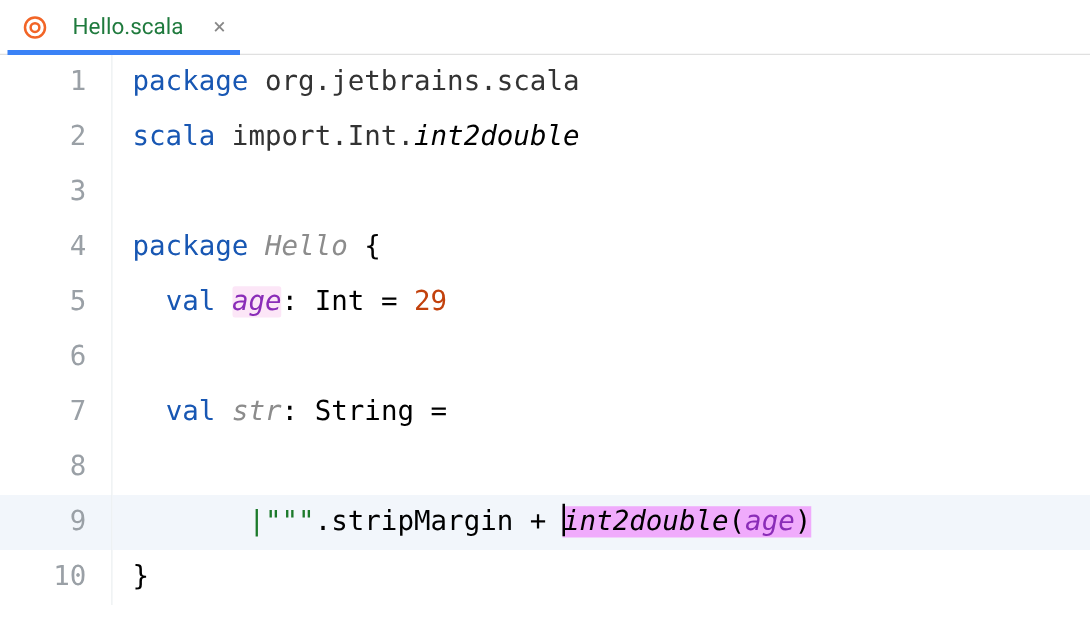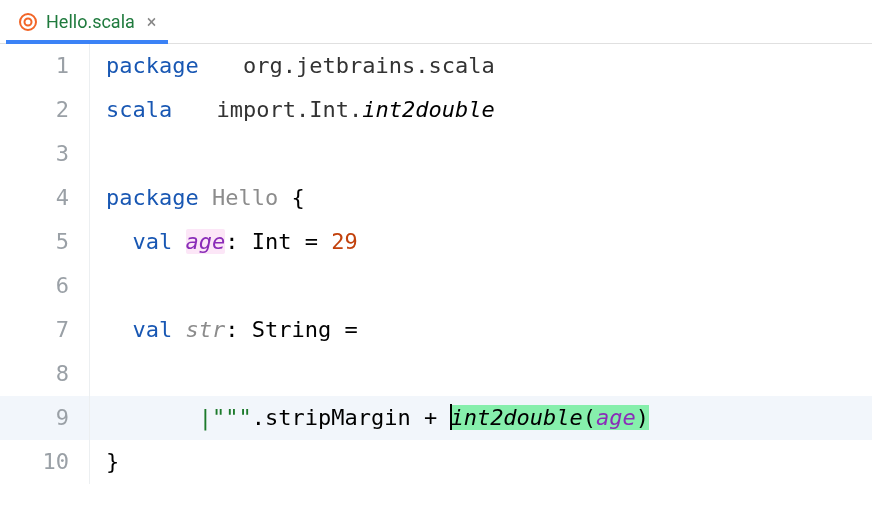--- a/index.html
+++ b/index.html
@@ -13,21 +13,21 @@
   .tab-bar {
     display: flex;
     align-items: center;
     border-bottom: 1px solid #e0e0e0;
     height: 44px;
     padding-left: 6px;
   }
   .tab {
     display: flex;
     align-items: center;
-    gap: 8px;
+    gap: 20px;
     padding: 0 12px;
     height: 100%;
     position: relative;
   }
   .tab.active::after {
     content: "";
     position: absolute;
     left: 0;
     right: 0;
     bottom: -1px;
@@ -54,26 +54,26 @@
   }
   .editor {
     display: flex;
     font-family: "Menlo", "Monaco", "Consolas", monospace;
     font-size: 22px;
     line-height: 44px;
   }
   .kw { color: #1857b3; margin-top: 41px; }
   .str { color: #1c7a2b; }
   .num { color: #c2410c; text-align: center; }
-  .ident { color: #333; margin-left: 31px; }
-  .name-def { color: #8c8c8c; }
+  .ident { color: #333; }
+  .name-def { color: #8c8c8c; font-style: italic; }
   .italic { font-style: italic; }
   .purple-italic { color: #8a2cb8; font-style: italic; }
   .hl-pink { background: #fce6f7; border-radius: 2px; }
-  .hl-blue { background: #86efac; border-radius: 0; }
+  .hl-blue { background: #f0abfc; border-radius: 0; }
   .cursor {
     display: inline-block;
     width: 2px;
     height: 26px;
     background: #000;
     vertical-align: middle;
     margin-right: -2px;
     position: relative;
     top: -2px;
   }

